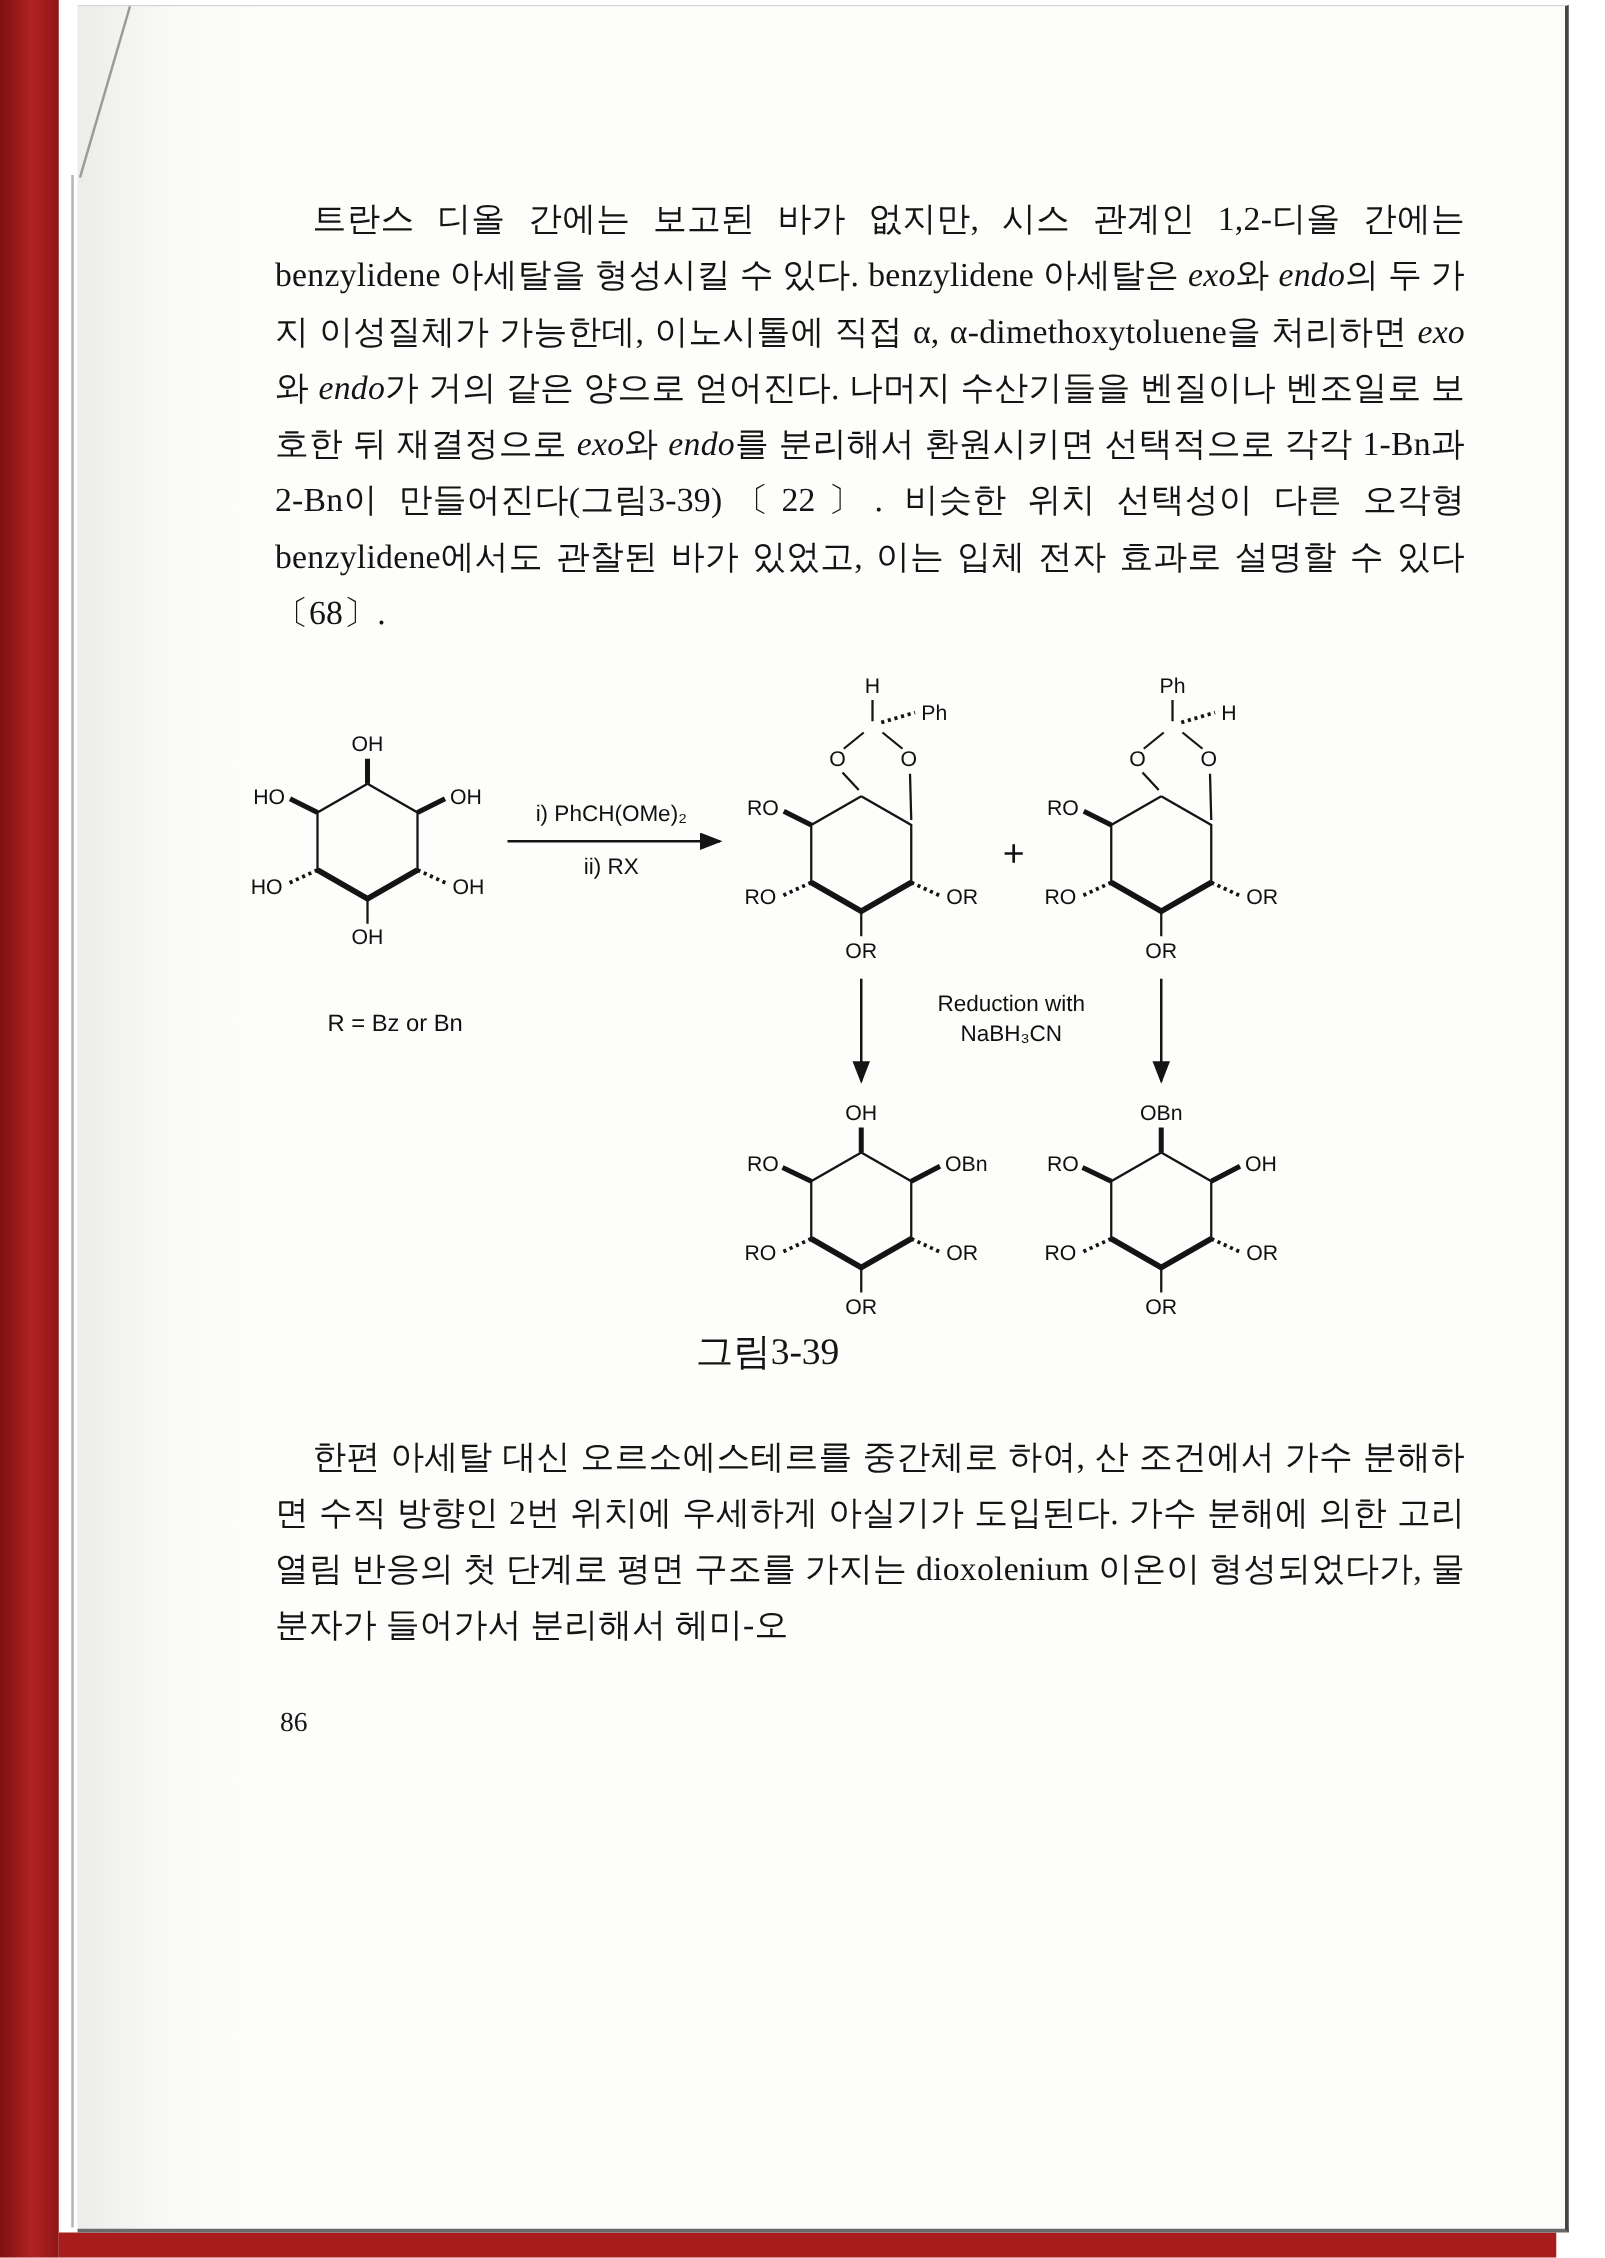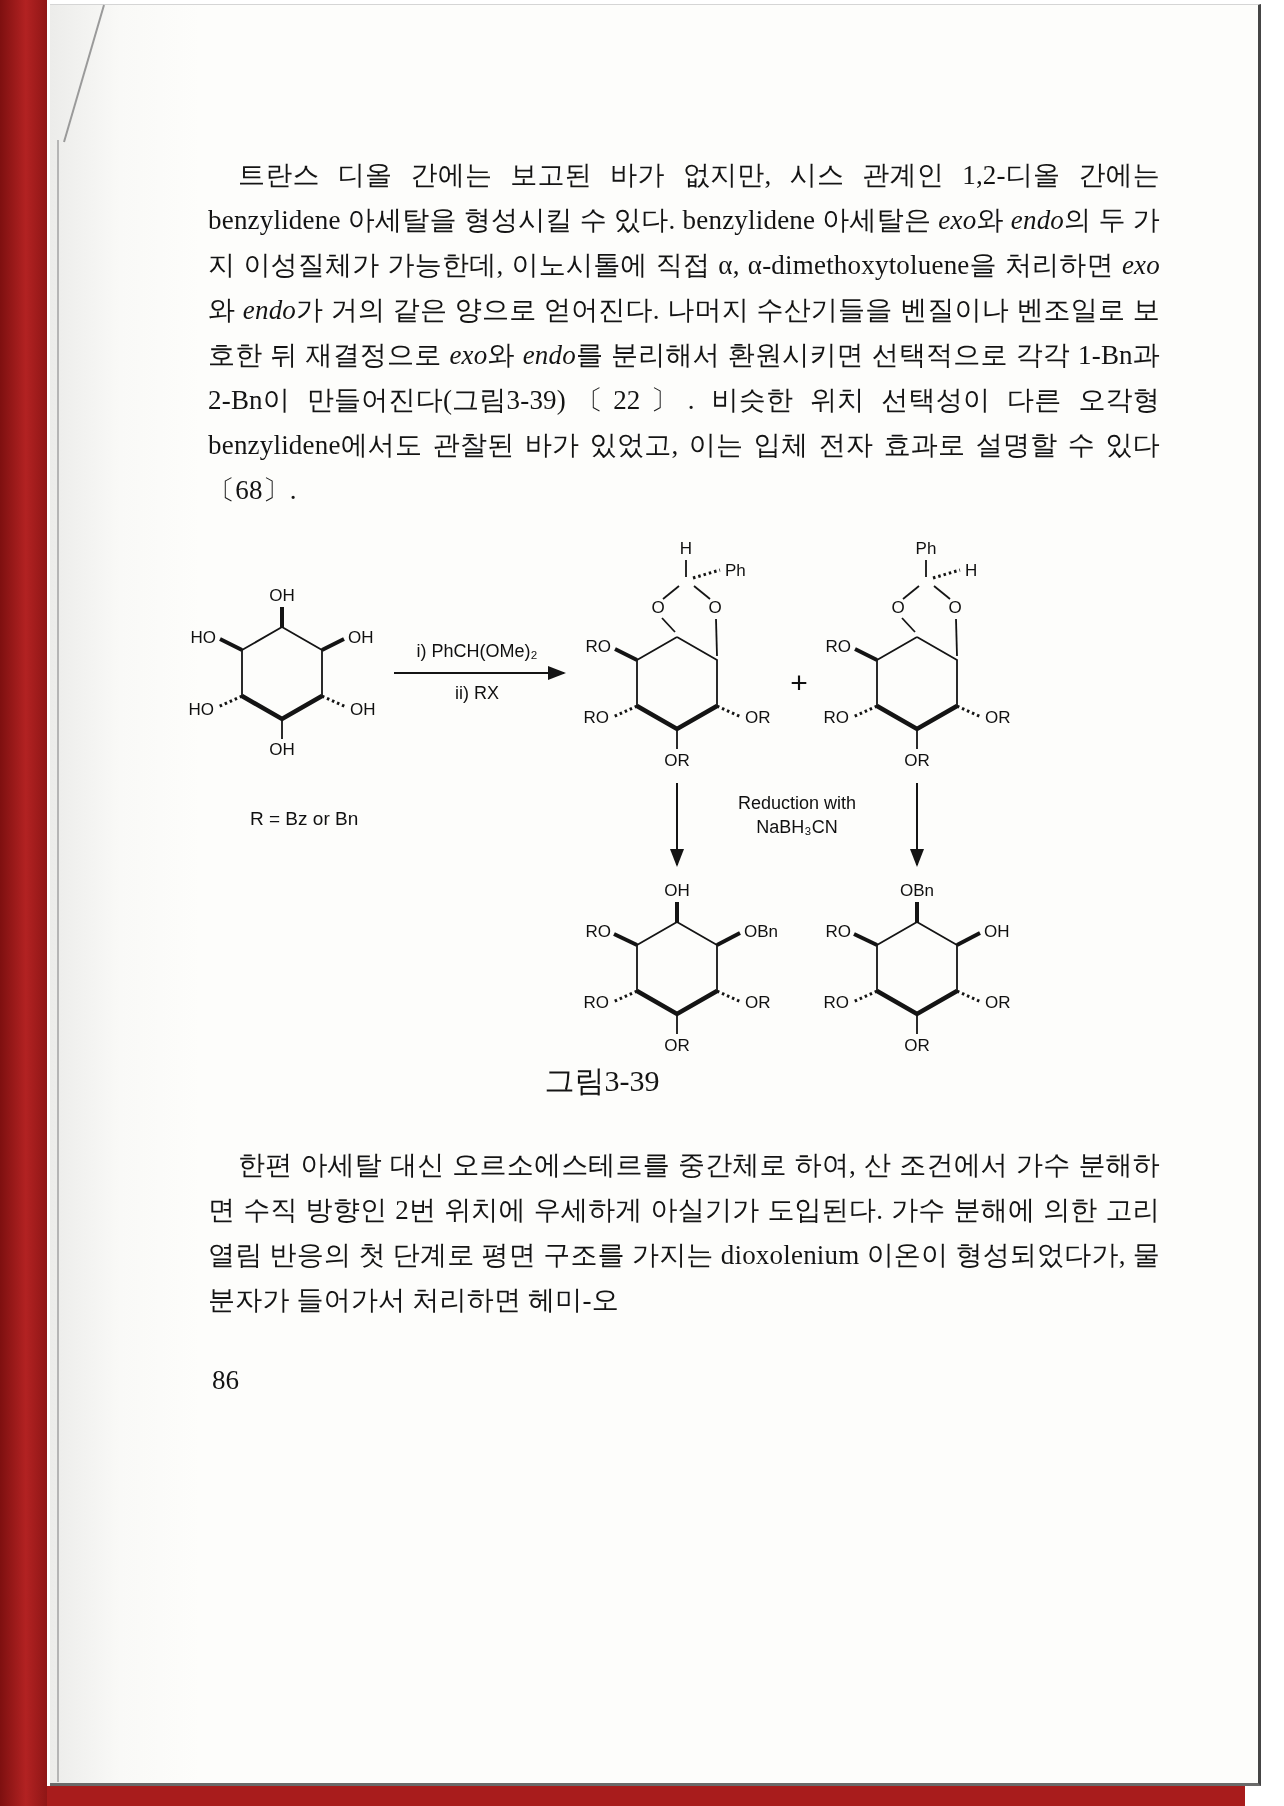--- a/index.html
+++ b/index.html
@@ -4,38 +4,38 @@
 <style>
   html,body{margin:0;padding:0;}
   body{
     width:1284px;height:1806px;position:relative;background:#ffffff;overflow:hidden;
     font-family:"Liberation Serif","DejaVu Serif",serif;color:#141414;
   }
   .spine{position:absolute;left:0;top:0;width:47px;height:1806px;
     background:linear-gradient(90deg,#7e1010,#b22222 55%,#8f1616);}
   .bottom-strip{position:absolute;left:47px;bottom:0;width:1198px;height:20px;background:#a81c1c;}
   .edges{position:absolute;left:0;top:0;width:1284px;height:1806px;pointer-events:none;z-index:3;}
-  .page{position:absolute;left:50px;top:4px;width:1190px;height:1778px;z-index:1;
+  .page{position:absolute;left:62px;top:4px;width:1190px;height:1778px;z-index:1;
     background:linear-gradient(90deg,#ececea 0px,#f9f9f7 70px,#fdfdfb 150px);
-    border-right:3px solid #454545;border-bottom:3px solid #6a6a6a;border-top:1px solid #d5d5d5;padding-left:18px;}
+    border-right:3px solid #454545;border-bottom:3px solid #6a6a6a;border-top:1px solid #d5d5d5;}
   .body-text{position:absolute;left:158px;width:952px;margin:0;
     font-size:27px;line-height:45px;text-align:justify;text-indent:30px;
     color:#141414;letter-spacing:0.2px;}
   .p1{top:148px;}
   .p2{top:1138px;}
   .it{font-style:italic;}
   .figure{position:absolute;left:112px;top:528px;}
   .chem{font-family:"Liberation Sans","DejaVu Sans",sans-serif;font-size:17px;fill:#101010;}
   .chem-cond{font-family:"Liberation Sans","DejaVu Sans",sans-serif;font-size:18px;fill:#101010;}
   .chem-r{font-family:"Liberation Sans","DejaVu Sans",sans-serif;font-size:19px;fill:#101010;}
   .chem-plus{font-family:"Liberation Sans","DejaVu Sans",sans-serif;font-size:30px;fill:#101010;}
   .bond{stroke:#141414;fill:none;}
   .caption{position:absolute;left:412px;top:1056px;width:280px;text-align:center;
     font-size:30px;color:#141414;}
-  .page-number{position:absolute;left:162px;top:1360px;font-size:27px;color:#141414;}
+  .page-number{position:absolute;left:162px;top:1360px;font-size:22px;color:#141414;}
 </style>
 </head>
 <body>
 
 <div class="spine"></div>
 <div class="bottom-strip"></div>
 
 <svg class="edges">
   <line x1="104" y1="5" x2="64" y2="142" stroke="#9a9a9a" stroke-width="2"></line>
   <line x1="58" y1="140" x2="58" y2="1782" stroke="#b5b5b5" stroke-width="2"></line>
@@ -167,17 +167,17 @@
       <text class="chem" x="822" y="404" text-anchor="start">OH</text>
       <text class="chem" x="689" y="404" text-anchor="end">RO</text>
       <text class="chem" x="687" y="475" text-anchor="end">RO</text>
       <text class="chem" x="823" y="475" text-anchor="start">OR</text>
       <text class="chem" x="755" y="518" text-anchor="middle">OR</text>
     </g>
   </svg>
 
   <div class="caption">그림3-39</div>
 
-  <p class="body-text p2"><span>한편 아세탈 대신 오르소에스테르를 중간체로 하여, 산 조건에서 가수 분해하면 수직 방향인 2번 위치에 우세하게 아실기가 도입된다. 가수 분해에 의한 고리 열림 반응의 첫 단계로 평면 구조를 가지는 dioxolenium 이온이 형성되었다가, 물 분자가 들어가서 처리하면 헤미-오</span></p>
+  <p class="body-text p2"><span>한편 아세탈 대신 오르소에스테르를 중간체로 하여, 산 조건에서 가수 분해하면 수직 방향인 2번 위치에 우세하게 아실기가 도입된다. 가수 분해에 의한 고리 열림 반응의 첫 단계로 평면 구조를 가지는 dioxolenium 이온이 형성되었다가, 물 분자가 들어가서 분리해서 헤미-오</span></p>
 
   <div class="page-number">86</div>
 
 </div>
 
 </body></html>

